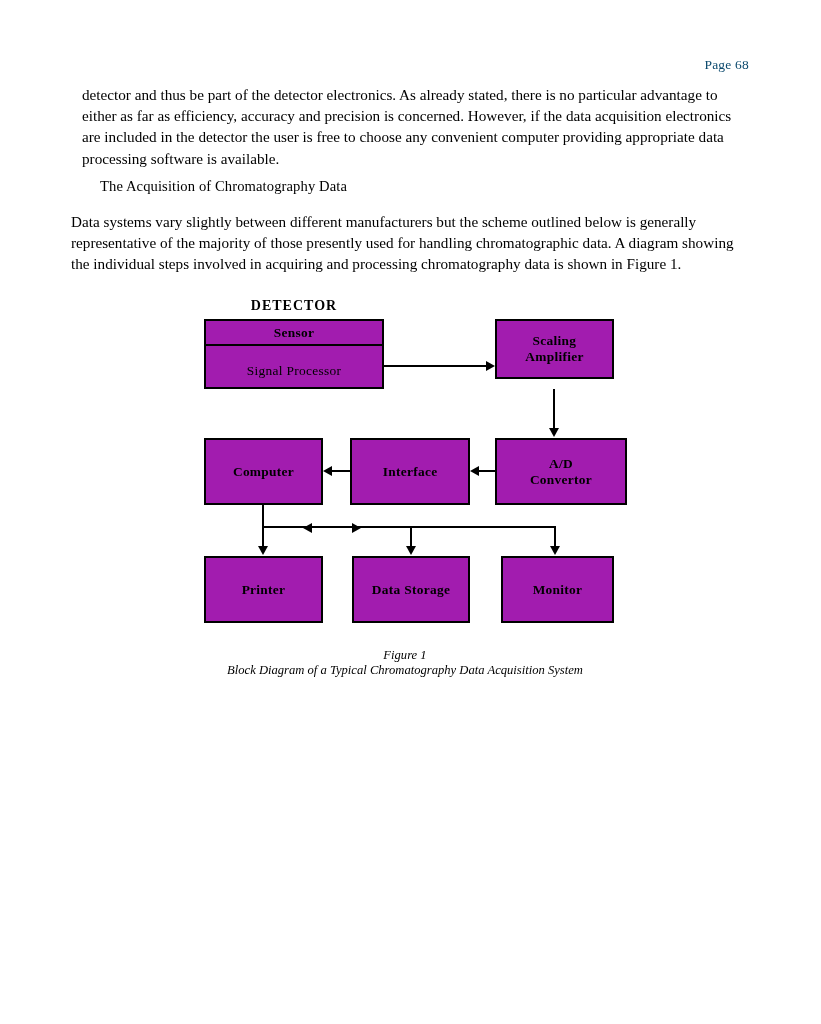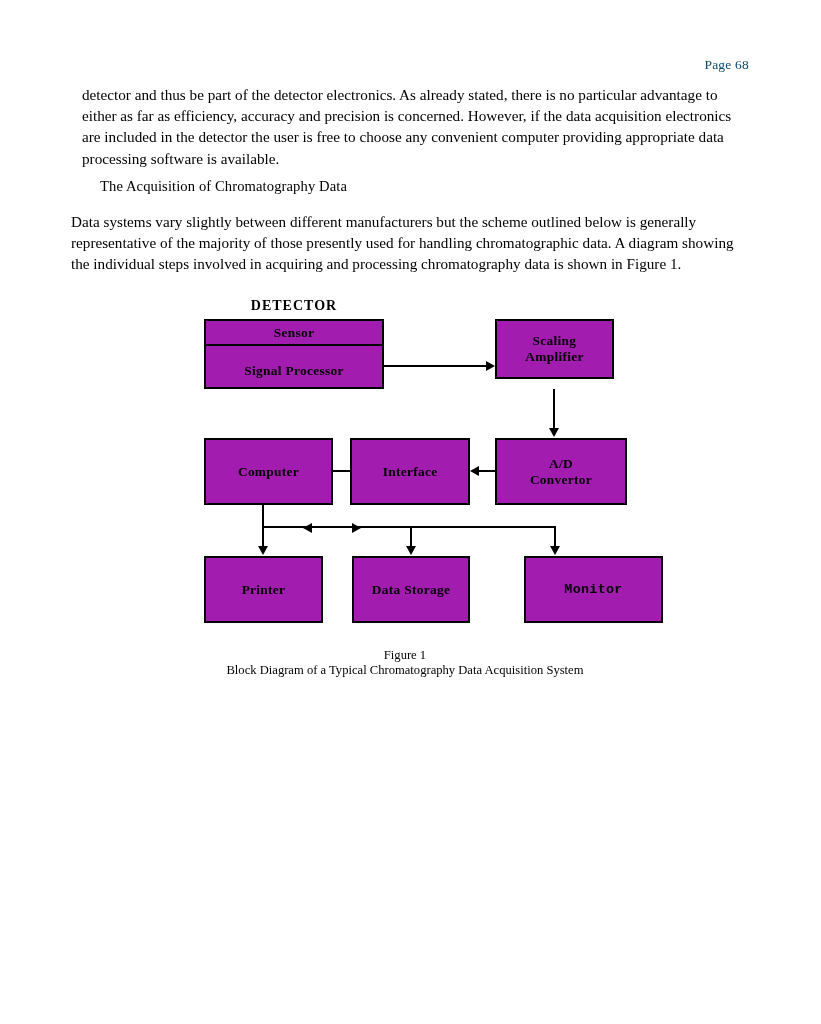--- a/index.html
+++ b/index.html
@@ -96,32 +96,32 @@
     box-sizing: border-box;
     height: 25px;
     border-bottom: 2px solid #000;
     display: flex; align-items: center; justify-content: center;
     font-weight: bold; font-size: 13.4px; letter-spacing: 0.3px;
   }
   #detector-signal-processor {
     box-sizing: border-box;
     height: 49px;
     display: flex; align-items: center; justify-content: center;
-    font-weight: bold; font-size: 13.4px; letter-spacing: 0.3px;
+    font-weight: normal; font-size: 13.4px; letter-spacing: 0.3px;
   }
 
   #detector-caption { left: 204px; top: 298px; width: 180px; }
 
   #box-scaling-amplifier { left: 495px; top: 319px; width: 119px; height: 60px; }
-  #box-computer          { left: 204px; top: 438px; width: 129px; height: 67px; }
+  #box-computer          { left: 204px; top: 438px; width: 119px; height: 67px; }
   #box-interface         { left: 350px; top: 438px; width: 120px; height: 67px; }
   #box-ad-convertor      { left: 495px; top: 438px; width: 132px; height: 67px; }
   #box-printer           { left: 204px; top: 556px; width: 119px; height: 67px; }
   #box-data-storage      { left: 352px; top: 556px; width: 118px; height: 67px; }
-  #box-monitor           { left: 524px; top: 556px; width: 139px; height: 67px; font-family: Liberation Mono, monospace; }
+  #box-monitor           { left: 501px; top: 556px; width: 113px; height: 67px; }
 
   
   .ln { position: absolute; background: #000000; }
   .ln-h { height: 2px; }
   .ln-v { width: 2px; }
 
   .arrow {
     position: absolute;
     width: 0; height: 0;
   }
@@ -141,20 +141,21 @@
     border-top: 9px solid #000000;
   }
 
   
   .fig-caption {
     position: absolute;
     left: 0; width: 810px;
     text-align: center;
     font-size: 12.6px;
     line-height: 15px;
+    font-style: italic;
   }
   #fig-caption-line1 { top: 648px; }
   #fig-caption-line2 { top: 663px; }
 </style>
 </head>
 <body>
 
 <div class="page-header">Page 68</div>
 
 <div class="body-text" id="para-1">detector and thus be part of the detector electronics. As already stated, there is no particular advantage to either as far as efficiency, accuracy and precision is concerned. However, if the data acquisition electronics are included in the detector the user is free to choose any convenient computer providing appropriate data processing software is available.</div>

